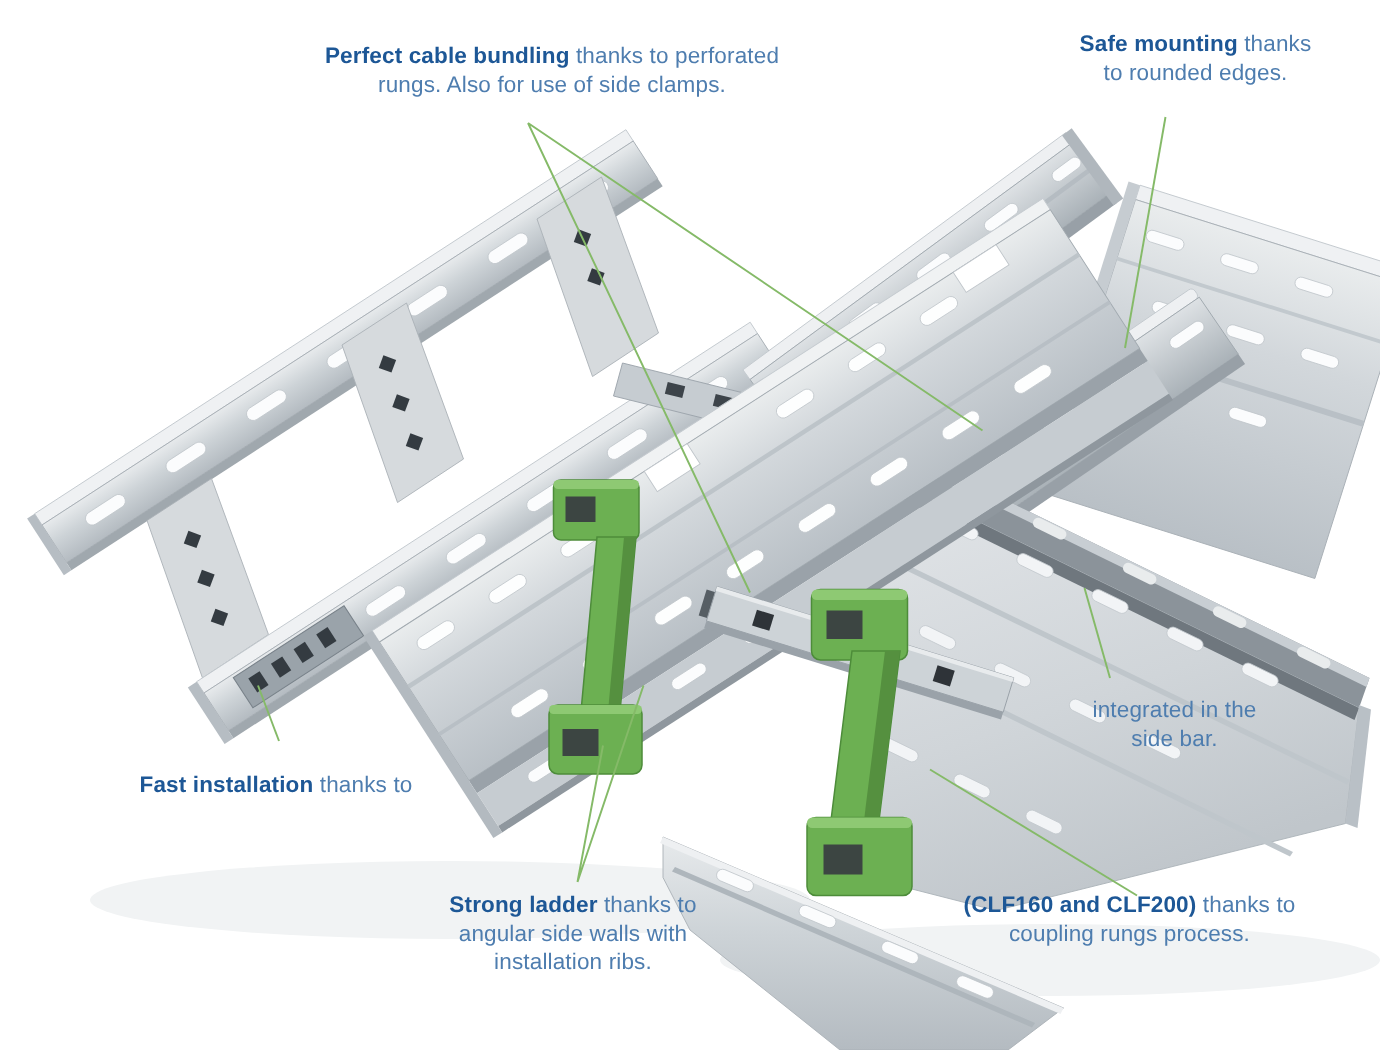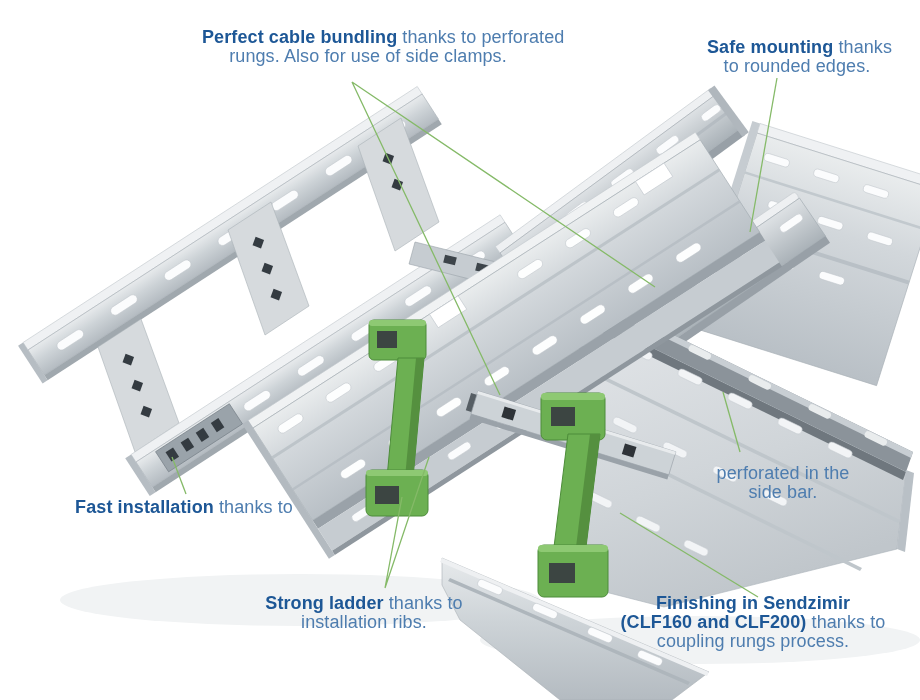--- a/index.html
+++ b/index.html
@@ -13,21 +13,21 @@
   body{
     width:920px;height:700px;position:relative;overflow:hidden;
     background:var(--background);
     font-family:"Liberation Sans",sans-serif;
   }
   #stage{position:absolute;inset:0;}
   svg{position:absolute;left:0;top:0;}
   .note{
     position:absolute;
     text-align:center;
-    font-size:18px;line-height:19px;
+    font-size:15px;line-height:19px;
     color:var(--text-regular-blue);
     letter-spacing:.1px;
   }
   .note .b{font-weight:bold;color:var(--text-bold-blue);}
   .note div{white-space:nowrap;}
 </style>
 </head>
 <body>
 
 <div id="stage">
@@ -307,37 +307,37 @@
     <path d="M740,452 L723,392"></path>
     <path d="M758,597 L620,513"></path>
   </g>
 </svg>
 
 <div class="note" style="left:202px;top:28px;width:332px">
       <div><span class="b">Perfect cable bundling</span><span> thanks to perforated</span></div>
       <div><span>rungs. Also for use of side clamps.</span></div>
     </div>
 
-<div class="note" style="left:707px;top:38px;width:180px">
+<div class="note" style="left:707px;top:20px;width:180px">
       <div><span class="b">Safe mounting</span><span> thanks</span></div>
       <div><span>to rounded edges.</span></div>
     </div>
 
-<div class="note" style="left:74px;top:498px;width:220px">
+<div class="note" style="left:74px;top:514px;width:220px">
       <div><span class="b">Fast installation</span><span> thanks to</span></div>
     </div>
 
 <div class="note" style="left:703px;top:464px;width:160px">
-      <div><span>perforated in the</span></div>
+      <div><span>integrated in the</span></div>
       <div><span>side bar.</span></div>
     </div>
 
-<div class="note" style="left:264px;top:594px;width:200px">
+<div class="note" style="left:282px;top:594px;width:200px">
       <div><span class="b">Strong ladder</span><span> thanks to</span></div>
+      <div><span>angular side walls with</span></div>
       <div><span>installation ribs.</span></div>
     </div>
 
 <div class="note" style="left:593px;top:594px;width:320px">
-      <div><span class="b">Finishing in Sendzimir</span></div>
       <div><span class="b">(CLF160 and CLF200)</span><span> thanks to</span></div>
       <div><span>coupling rungs process.</span></div>
     </div>
 </div>
 
 </body></html>

